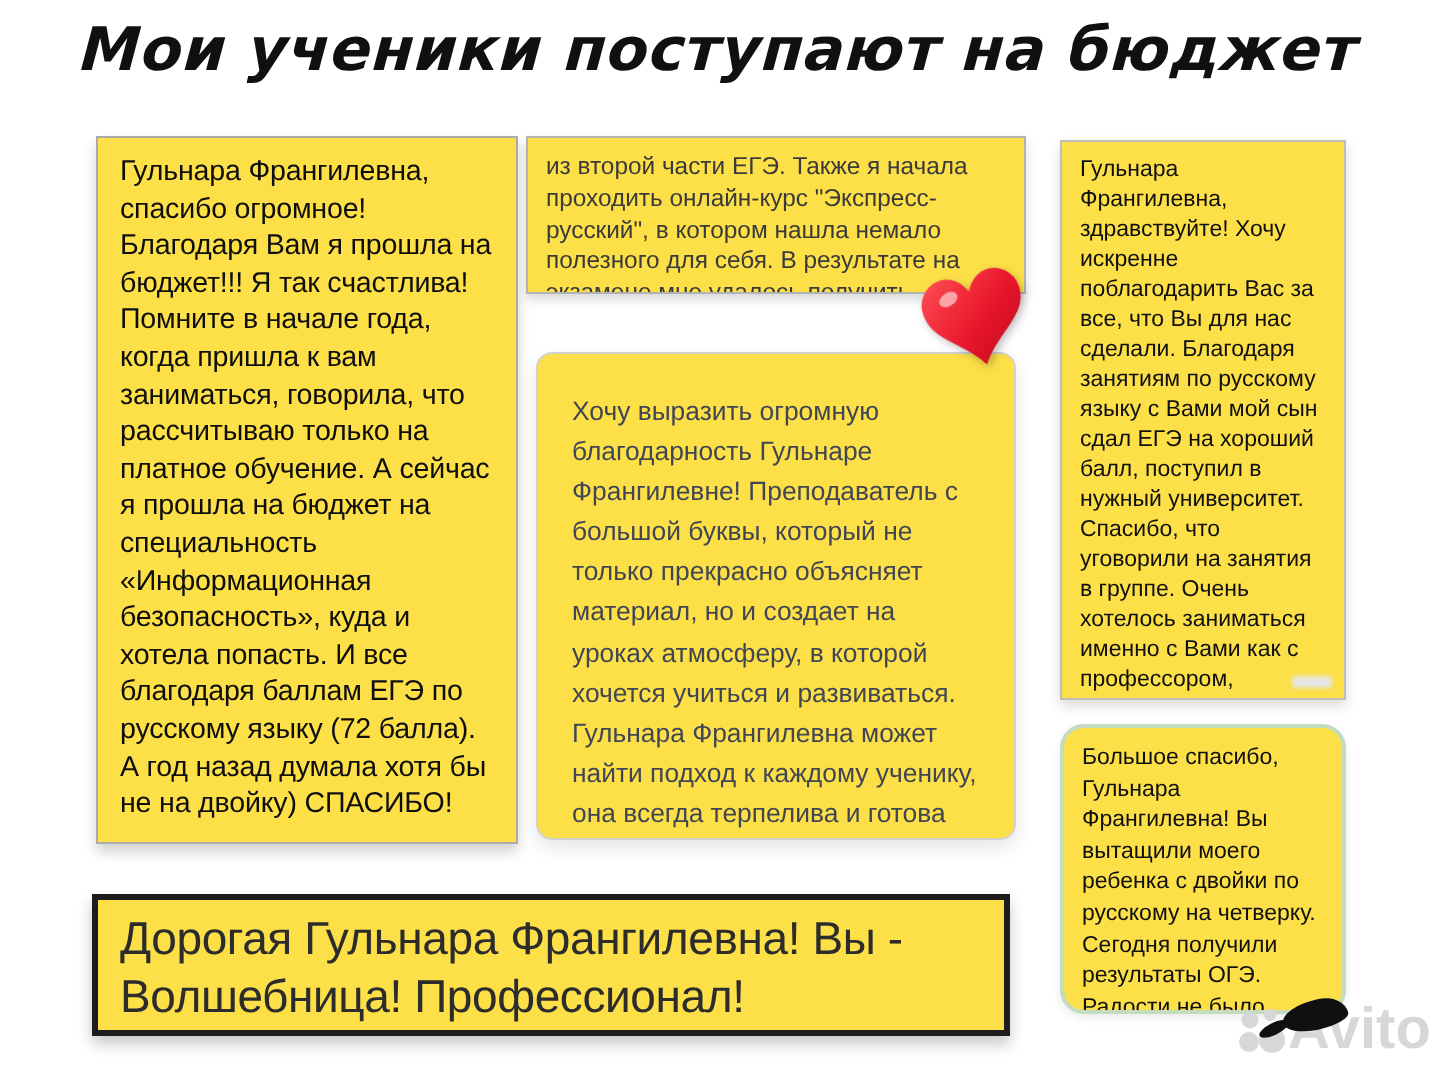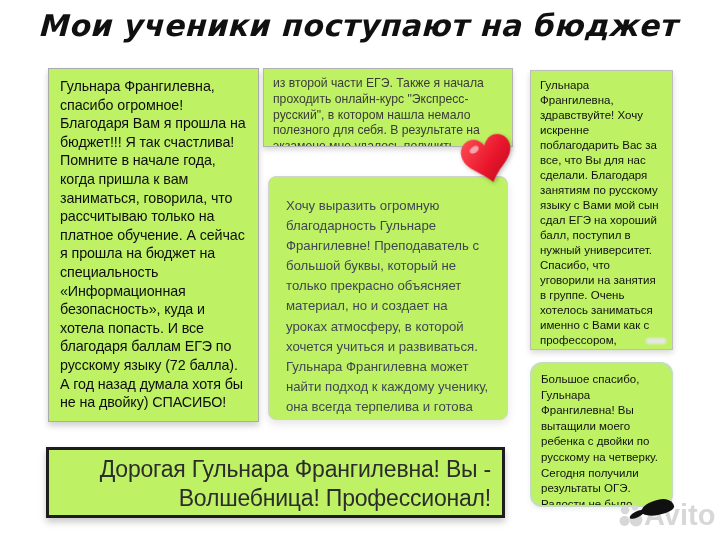--- a/index.html
+++ b/index.html
@@ -6,21 +6,21 @@
   .canvas{
     position:relative;width:720px;height:540px;background:#ffffff;overflow:hidden;
     font-family:"Liberation Sans",sans-serif;
   }
   .title{
     position:absolute;top:8px;left:0;width:720px;text-align:center;
     font-family:"DejaVu Sans",sans-serif;font-size:30px;font-weight:700;font-style:italic;
     color:#101010;letter-spacing:.5px;transform:skewX(-4deg);
   }
   .shot{
-    position:absolute;background:#bef264;box-sizing:border-box;overflow:hidden;
+    position:absolute;background:#fde047;box-sizing:border-box;overflow:hidden;
     color:#101010;
   }
   .shot p{margin:0;}
   .t-left{
     left:48px;top:68px;width:211px;height:354px;padding:8px 11px;
     border:1px solid #ababab;box-shadow:0 4px 6px rgba(0,0,0,.18);
     font-size:14.3px;line-height:18.6px;letter-spacing:-.1px;color:#0e0e0e;
   }
   .t-topmid{
     left:263px;top:68px;width:250px;height:79px;padding:7px 9px;
@@ -42,21 +42,21 @@
     background:#e6e6e6;filter:blur(1px);border-radius:2px;
   }
   .t-rightbot{
     left:530px;top:362px;width:143px;height:145px;padding:8px 9px;
     border:2px solid #c3dcc0;border-radius:12px;box-shadow:0 2px 5px rgba(0,0,0,.08);
     font-size:11.5px;line-height:15.6px;color:#101010;
   }
   .t-banner{
     left:46px;top:447px;width:459px;height:71px;padding:5px 11px;
     border:3px solid #1d1d1d;box-shadow:0 4px 7px rgba(0,0,0,.22);
-    font-size:23px;line-height:29px;letter-spacing:-.2px;color:#2c2c2c;text-align:right;
+    font-size:23px;line-height:29px;letter-spacing:-.2px;color:#2c2c2c;
   }
   .heart{
     position:absolute;left:463px;top:134px;width:50px;height:52px;
     transform:rotate(-14deg);z-index:6;
     filter:drop-shadow(1px 2px 2px rgba(0,0,0,.25));
   }
   .scribble{
     position:absolute;left:641px;top:500px;width:33px;height:15px;z-index:7;
     background:#101010;transform:rotate(-12deg);
     border-radius:60% 40% 50% 50%/55% 65% 35% 45%;

